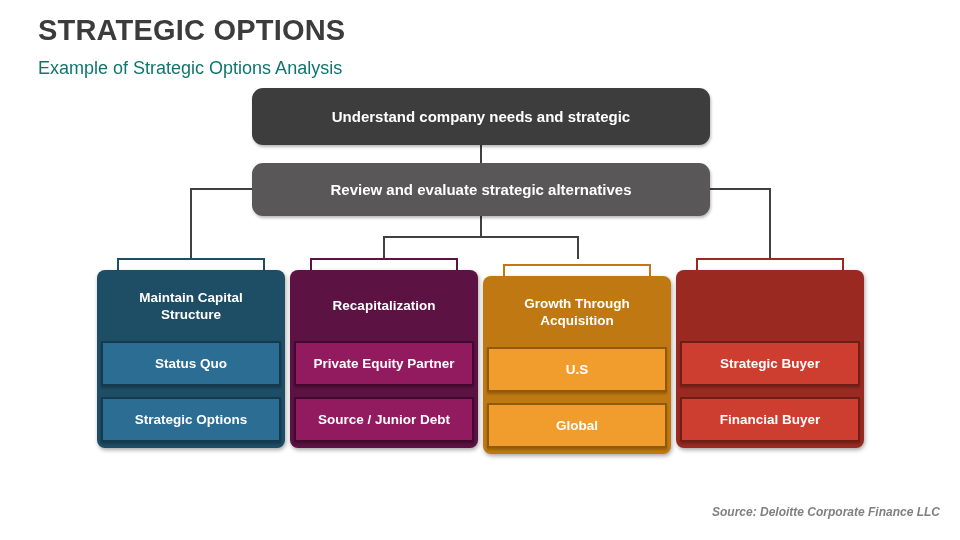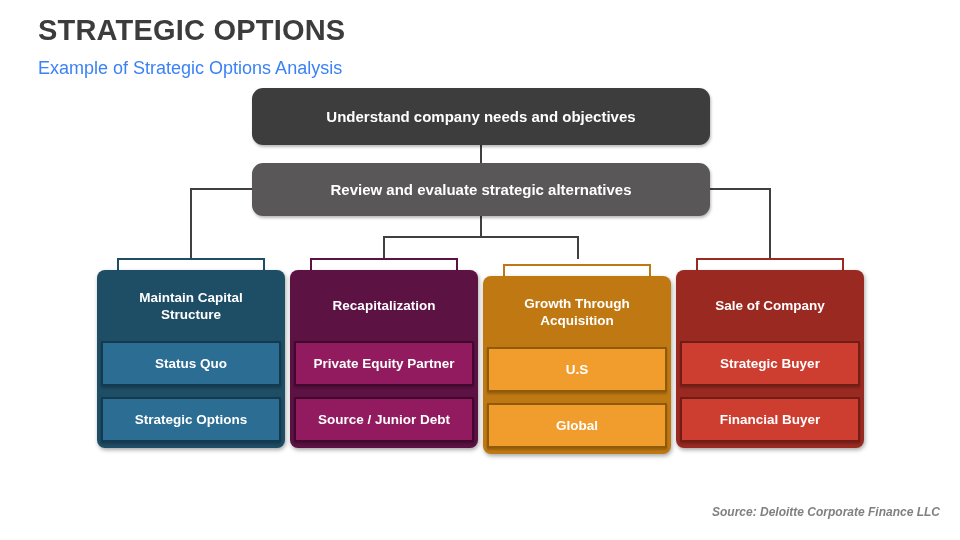--- a/index.html
+++ b/index.html
@@ -6,21 +6,21 @@
   .slide {
     position:relative; width:960px; height:540px; background:#ffffff;
     overflow:hidden; font-family:"Liberation Sans", sans-serif;
   }
   .page-title {
     position:absolute; left:38px; top:14px; font-size:29px; font-weight:700;
     color:#3c3c3c; letter-spacing:0.2px;
   }
   .page-subtitle {
     position:absolute; left:38px; top:58px; font-size:18px; font-weight:400;
-    color:#3b82f6;
+    color:#0f766e;
   }
   .step {
     position:absolute; left:252px; width:458px; border-radius:11px;
     display:flex; align-items:center; justify-content:center; text-align:center;
     color:#ffffff; font-weight:700; font-size:15px;
     box-shadow:1px 2px 3px rgba(0,0,0,0.28); z-index:3;
   }
   #step1 { top:88px;  height:57px; }
   #step2 { top:163px; height:53px;text-align:center; }
   .conn { position:absolute; z-index:1; }
@@ -67,21 +67,21 @@
   <div class="conn" style="left: 480px; top: 145px; width: 2px; height: 18px; background: rgb(64, 64, 64);"></div>
   <div class="conn" style="left: 190px; top: 188px; width: 63px; height: 2px; background: rgb(64, 64, 64);"></div>
   <div class="conn" style="left: 190px; top: 188px; width: 2px; height: 71px; background: rgb(64, 64, 64);"></div>
   <div class="conn" style="left: 708px; top: 188px; width: 63px; height: 2px; background: rgb(64, 64, 64);"></div>
   <div class="conn" style="left: 769px; top: 188px; width: 2px; height: 71px; background: rgb(64, 64, 64);"></div>
   <div class="conn" style="left: 480px; top: 216px; width: 2px; height: 22px; background: rgb(64, 64, 64);"></div>
   <div class="conn" style="left: 383px; top: 236px; width: 196px; height: 2px; background: rgb(64, 64, 64);"></div>
   <div class="conn" style="left: 383px; top: 236px; width: 2px; height: 23px; background: rgb(64, 64, 64);"></div>
   <div class="conn" style="left: 577px; top: 236px; width: 2px; height: 23px; background: rgb(64, 64, 64);"></div>
 
-  <div class="step" id="step1" style="background: rgb(62, 61, 61);">Understand company needs and objectives</div>
+  <div class="step" id="step1" style="background: rgb(62, 61, 61);">Understand company needs and strategic</div>
   <div class="step" id="step2" style="background: rgb(89, 87, 87);">Review and evaluate strategic alternatives</div>
 
   <div class="column col-1" style="--dark: #1e4d66; --light: #2c6d94; --border: #143a50;">
     <div class="col-bracket"></div>
     <div class="col-box">
       <div class="col-header">Maintain Capital Structure</div>
       <div class="col-item item-0">Status Quo</div>
       <div class="col-item item-1">Strategic Options</div>
     </div>
   </div>
@@ -100,21 +100,20 @@
     <div class="col-box">
       <div class="col-header">Growth Through Acquisition</div>
       <div class="col-item item-0">U.S</div>
       <div class="col-item item-1">Global</div>
     </div>
   </div>
 
   <div class="column col-4" style="--dark: #9a2a21; --light: #cd3e30; --border: #6f1d15;">
     <div class="col-bracket"></div>
     <div class="col-box">
-      <div class="col-header">Sale of Company</div>
       <div class="col-item item-0">Strategic Buyer</div>
       <div class="col-item item-1">Financial Buyer</div>
     </div>
   </div>
 
   <div class="source">Source: Deloitte Corporate Finance LLC</div>
 
 </div>
 
 </body></html>

